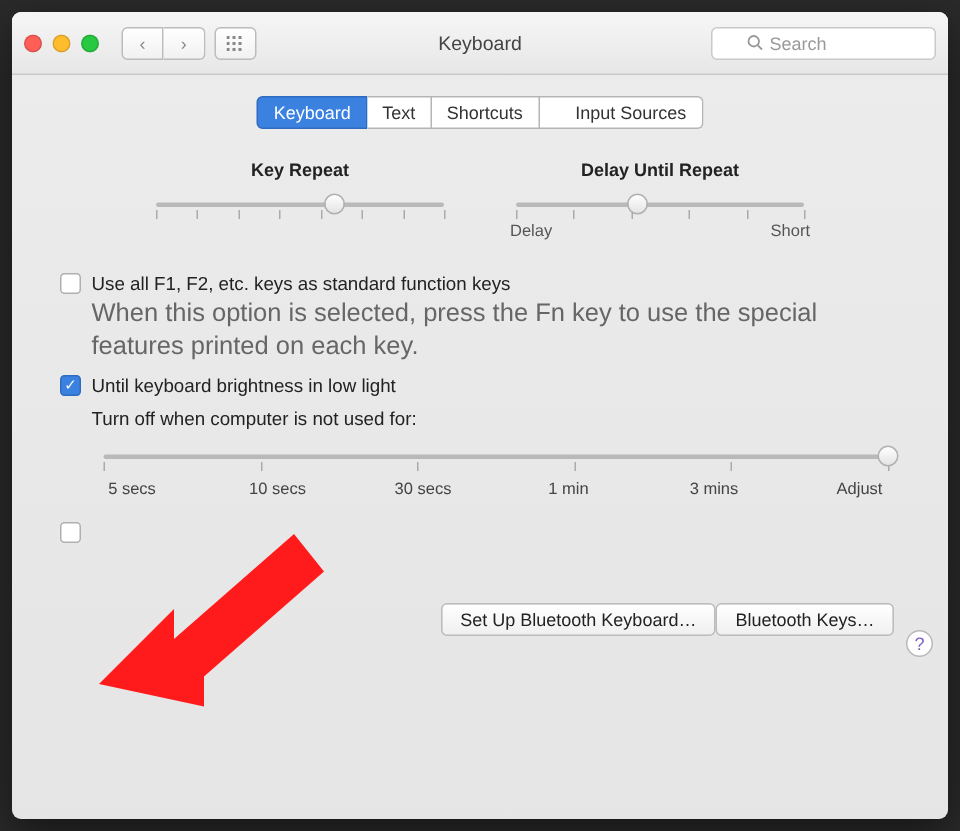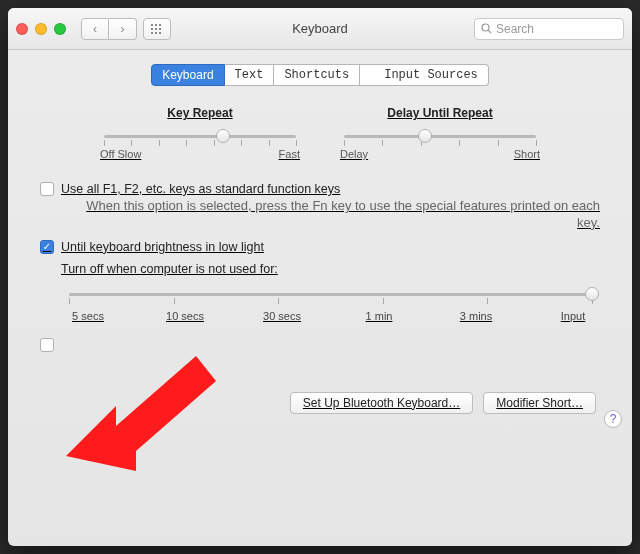--- a/index.html
+++ b/index.html
@@ -7,44 +7,44 @@
   .win { width: 624px; height: 538px; background: linear-gradient(#ececec,#e5e5e5); border-radius: 6px; box-shadow: 0 10px 30px rgba(0,0,0,.5); position: relative; overflow: hidden; }
   .titlebar { height: 42px; display: flex; align-items: center; padding: 0 8px; border-bottom: 1px solid #c7c7c7; background: linear-gradient(#f6f6f6,#e7e7e7); position: relative; }
   .dot { width: 12px; height: 12px; border-radius: 50%; margin-right: 7px; border: 1px solid rgba(0,0,0,.15); }
   .dot.r { background:#ff5f57; } .dot.y { background:#ffbd2e; } .dot.g { background:#28c840; }
   .navbtn, .gridbtn { height: 22px; width: 28px; border:1px solid #bcbcbc; background:linear-gradient(#fff,#f1f1f1); border-radius:4px; display:flex; align-items:center; justify-content:center; color:#888; font-size:12px; }
   .navgroup { display:flex; margin-left:8px; }
   .navgroup .navbtn:first-child { border-top-right-radius:0;border-bottom-right-radius:0; }
   .navgroup .navbtn:last-child { border-top-left-radius:0;border-bottom-left-radius:0;border-left:0; }
   .gridbtn { margin-left:6px; }
   .title { position:absolute; left:0; right:0; text-align:center; font-size:13px; color:#444; pointer-events:none; }
-  .search { margin-left:auto; width:150px; height:22px; border:1px solid #c9c9c9; border-radius:4px; background:#fff; display:flex; align-items:center; padding:0 6px; color:#999; font-size:12px; gap:4px; }
+  .search { margin-left:auto; width:150px; height:22px; border:1px solid #c9c9c9; border-radius:4px; background:#fff; display:flex; align-items:center; padding:0 23px; color:#999; font-size:12px; gap:4px; }
   .tabs { display:flex; justify-content:center; margin-top:14px; }
   .tabseg { height:22px; border:1px solid #b5b5b5; display:flex; align-items:center; padding:0 10px; font-size:12px; background:#fff; color:#333; }
   .tabseg:first-child { border-radius:4px 0 0 4px; }
   .tabseg:last-child { border-radius:0 4px 4px 0;padding-left:24px; }
-  .tabseg + .tabseg { border-left:0;font-family:Liberation Mono, monospace; }
+  .tabseg + .tabseg { border-left:0; }
   .tabseg.active { background:#3b82e0; color:#fff; border-color:#2e6bc0; }
-  .body { padding: 18px 22px 10px 22px; position:relative;text-decoration:underline; }
+  .body { padding: 18px 22px 10px 22px; position:relative; }
   .sliders { display:flex; gap:40px; justify-content:center; margin-top:2px; }
   .sliderbox { width:200px; text-align:center; }
   .sliderbox h4 { font-size:12px; font-weight:600; color:#222; margin-bottom:6px; }
   .track { height:20px; position:relative; margin:0 4px; }
   .line { position:absolute; top:9px; left:0; right:0; height:3px; background:#b9b9b9; border-radius:2px; }
   .tick { position:absolute; top:14px; width:1px; height:6px; background:#aaa; }
   .knob { position:absolute; top:3px; width:14px; height:14px; border-radius:50%; background:linear-gradient(#fff,#e4e4e4); border:1px solid #b0b0b0; transform:translateX(-50%); }
   .sldlabels { display:flex; justify-content:space-between; font-size:11px; color:#555; margin-top:2px; }
   .checks { margin:22px 10px 0 10px; font-size:12.5px; color:#222; }
   .row { display:flex; align-items:flex-start; margin-bottom:8px; gap:7px; }
   .cb { width:14px; height:14px; border:1px solid #b0b0b0; border-radius:3px; background:#fff; flex-shrink:0; display:flex; align-items:center; justify-content:center; }
   .cb.checked { background:#3b82e0; border-color:#2e6bc0; color:#fff; font-size:10px; }
-  .hint { font-size:13px; color:#666; margin:2px 0 0 0; line-height:1.3;text-align:right; }
+  .hint { font-size:17px; color:#666; margin:2px 0 0 0; line-height:1.3; }
   .biglabels { display:flex; justify-content:space-between; font-size:11px; color:#444; margin:4px 0 0 0; }
   .biglabels span { width:54px; text-align:center; }
-  .bottom { display:flex; justify-content:flex-end; gap:10px; margin:40px 14px 12px 0; }
+  .bottom { display:flex; justify-content:flex-end; gap:0; margin:40px 14px 12px 0; }
   .btn { height:22px; padding:0 12px; font-size:12px; border:1px solid #bcbcbc; background:linear-gradient(#fff,#f0f0f0); border-radius:4px; display:flex; align-items:center; color:#222; }
   .help { position:absolute; right:10px; bottom:8px; width:18px; height:18px; border-radius:50%; border:1px solid #b9b9b9; background:#fff; display:flex; align-items:center; justify-content:center; font-size:12px; color:#7a5fc9; }
   .arrow { position:absolute; left:58px; top:240px; pointer-events:none; }
 </style>
 </head>
 <body>
 
 <div class="win">
   <div class="titlebar">
     <div class="dot r"></div>
@@ -95,24 +95,20 @@
             <div class="tick" style="left: 0%;"></div>
             <div class="tick" style="left: 14.2857%;"></div>
             <div class="tick" style="left: 28.5714%;"></div>
             <div class="tick" style="left: 42.8571%;"></div>
             <div class="tick" style="left: 57.1429%;"></div>
             <div class="tick" style="left: 71.4286%;"></div>
             <div class="tick" style="left: 85.7143%;"></div>
             <div class="tick" style="left: 100%;"></div>
             <div class="knob" style="left: 62%;"></div>
           </div>
-        <div class="sldlabels">
-          <span>Off Slow</span>
-          <span>Fast</span>
-        </div>
       </div>
       <div class="sliderbox">
         <h4>Delay Until Repeat</h4>
         <div class="track" id="dr-track">
             <div class="line"></div>
             <div class="tick" style="left: 0%;"></div>
             <div class="tick" style="left: 20%;"></div>
             <div class="tick" style="left: 40%;"></div>
             <div class="tick" style="left: 60%;"></div>
             <div class="tick" style="left: 80%;"></div>
@@ -151,32 +147,32 @@
             <div class="tick" style="left: 80%;"></div>
             <div class="tick" style="left: 100%;"></div>
             <div class="knob" style="left: 100%;"></div>
           </div>
         <div class="biglabels" id="to-labels" style="margin:6px 0 0 0;">
             <span>5 secs</span>
             <span>10 secs</span>
             <span>30 secs</span>
             <span>1 min</span>
             <span>3 mins</span>
-            <span>Input</span>
+            <span>Adjust</span>
           </div>
       </div>
 
       <div class="row" style="margin-top:16px;">
         <div class="cb"></div>
       </div>
     </div>
 
     <div class="bottom">
       <div class="btn">Set Up Bluetooth Keyboard…</div>
-      <div class="btn">Modifier Short…</div>
+      <div class="btn">Bluetooth Keys…</div>
     </div>
 
     <div class="help">?</div>
 
     <svg class="arrow" width="150" height="160">
       <polygon points="0,130 50,80 50,100 130,30 150,55 70,125 70,145" fill="#ff1b1b"></polygon>
     </svg>
   </div>
 </div>
 

